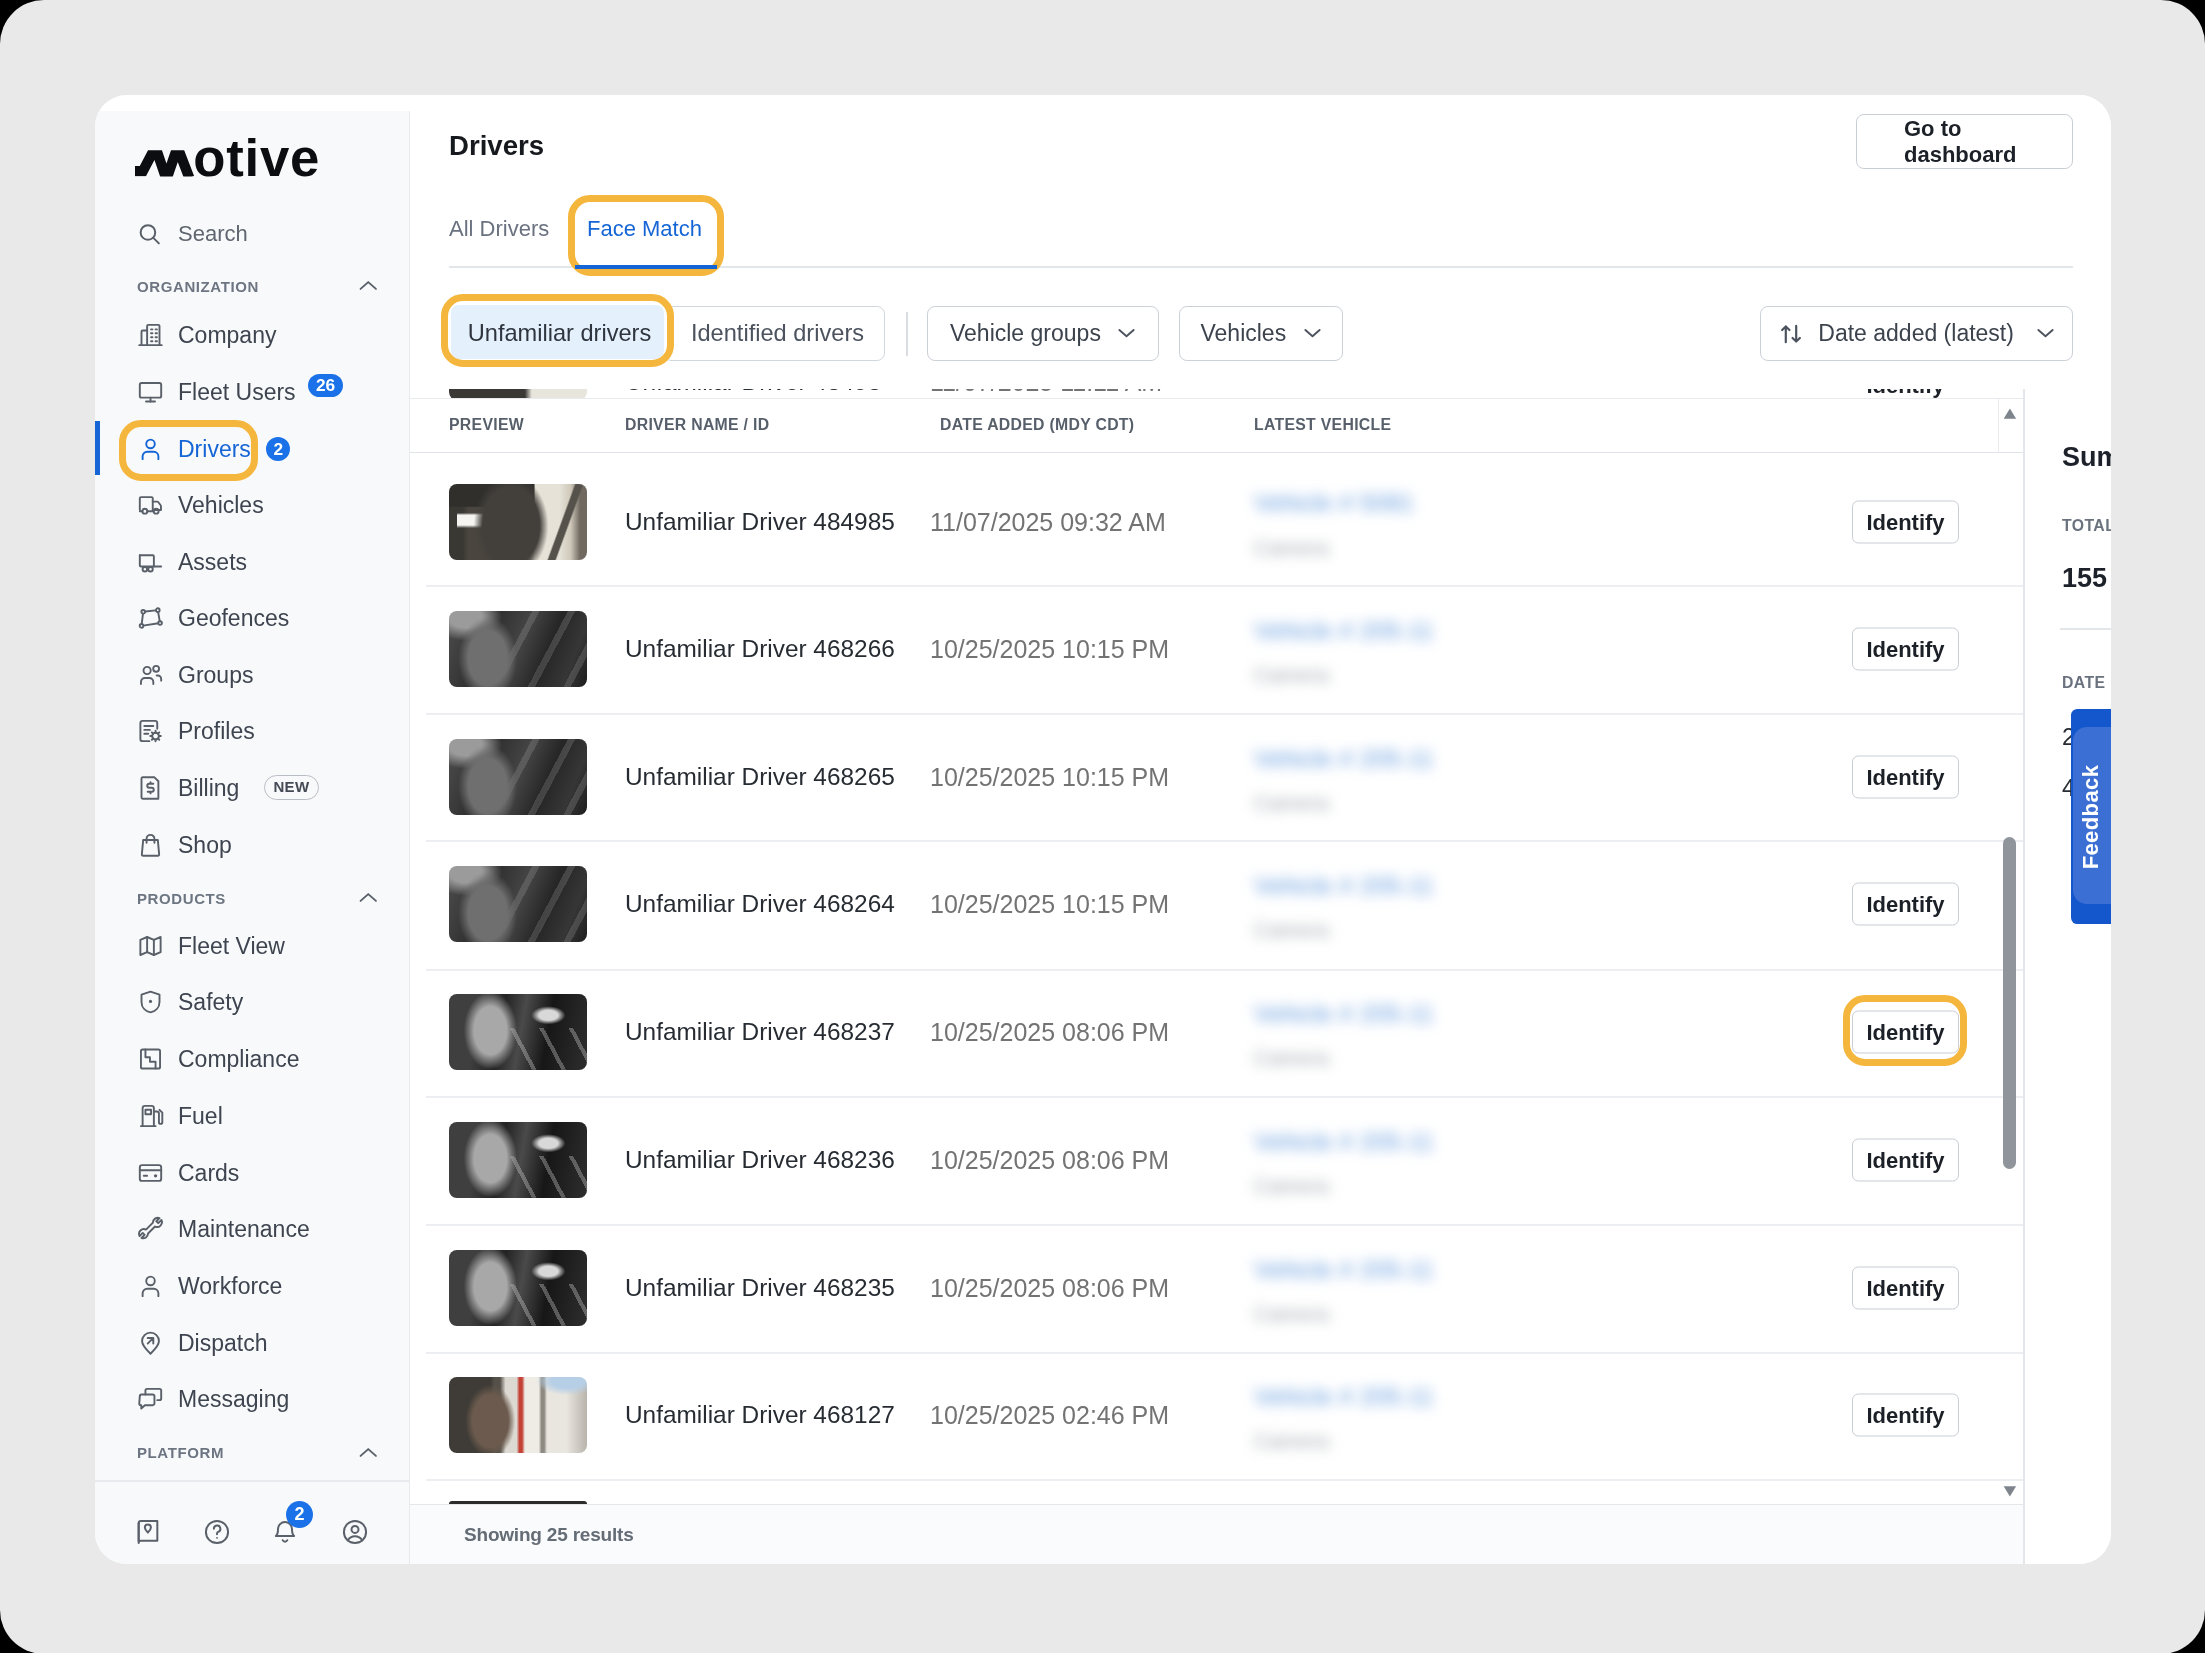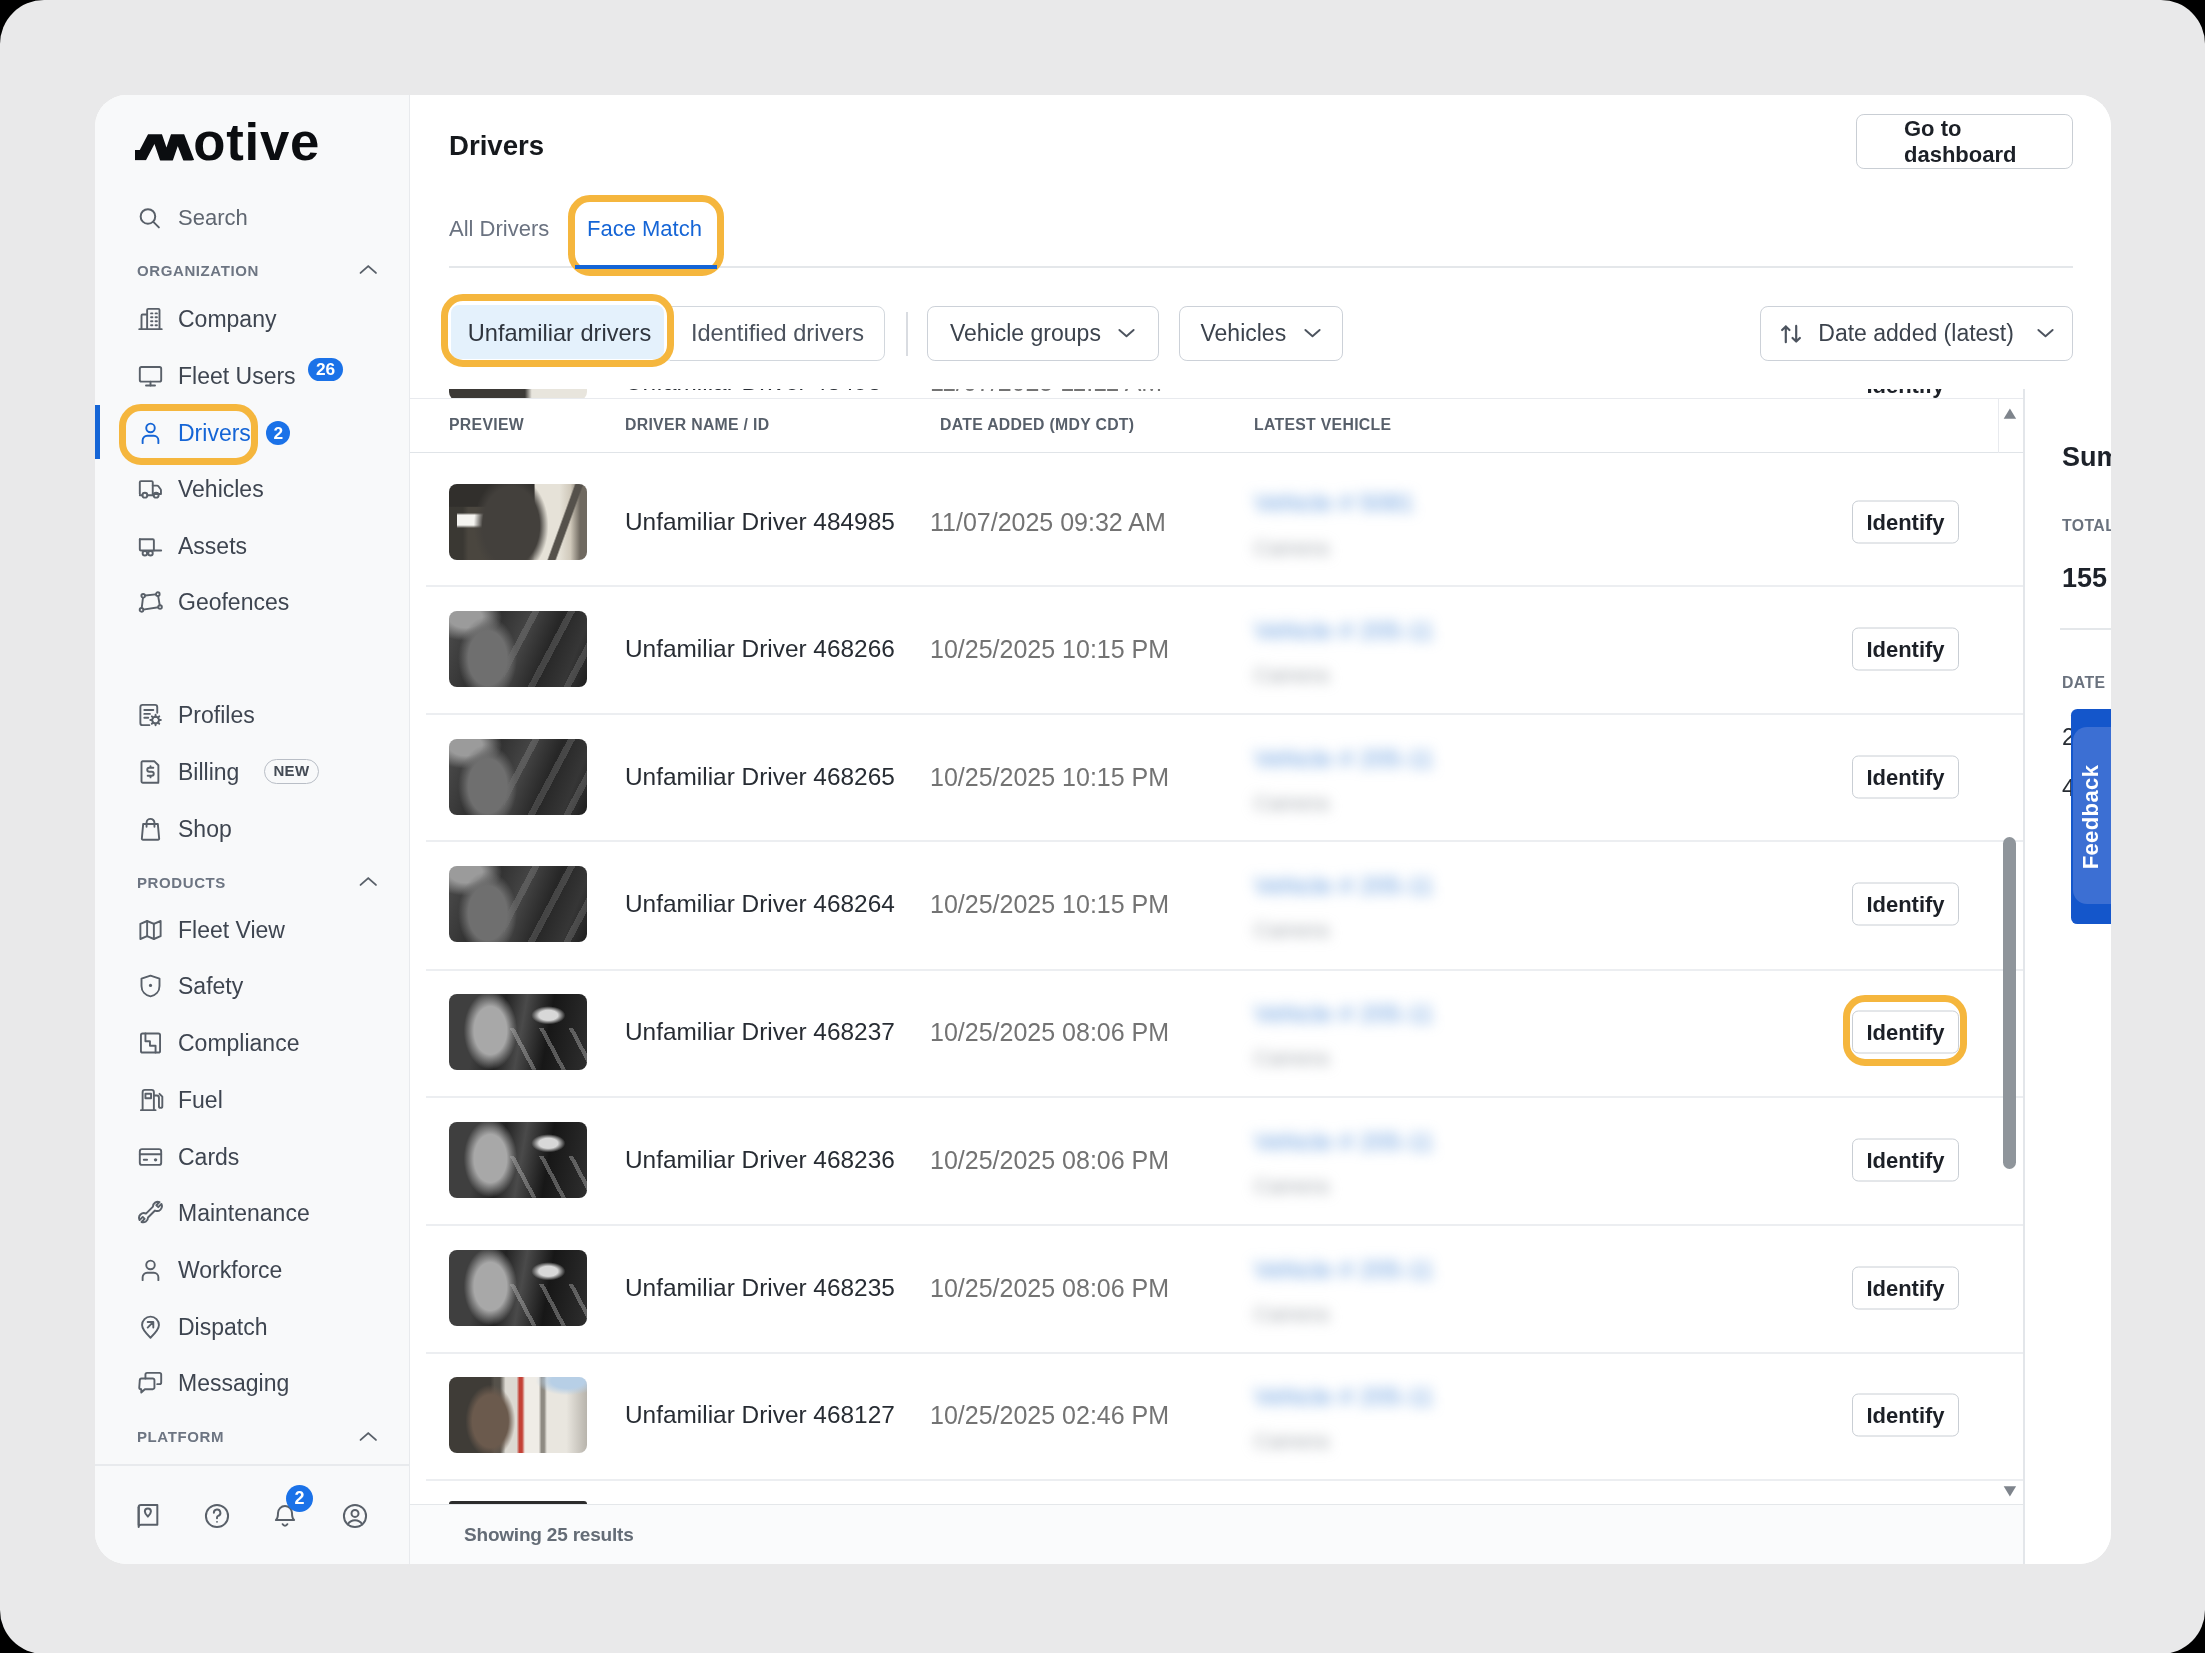--- a/index.html
+++ b/index.html
@@ -2,21 +2,21 @@
 <html style="font-size:12.6px"><head>
 <meta charset="utf-8">
 <style>
   * { margin:0; padding:0; box-sizing:border-box; }
   html,body { width:2205px; height:1654px; background:#000; overflow:hidden; }
   body { font-family:"Liberation Sans", sans-serif; }
   #page { position:absolute; left:0; top:0; width:2205px; height:1654px; background:#e9e9ea; border-radius:44px; overflow:hidden; }
   #card { position:absolute; left:95px; top:95px; width:2016px; height:1469px; background:#fff; border-radius:31.5px; overflow:hidden; }
   .abs { position:absolute; }
   
-  #sidebar { position:absolute; left:0; top:0; width:315px; height:1469px; background:#f8f9fa; border-right:0.8px solid #e8eaed; }
+  #sidebar { position:absolute; left:0; top:16px; width:315px; height:1469px; background:#f8f9fa; border-right:0.8px solid #e8eaed; }
   .sitem { position:absolute; left:0; width:315px; height:57px; }
   .sitem .ic { position:absolute; left:42px; top:50%; transform:translateY(-50%); width:27px; height:27px; }
   .sitem .tx { position:absolute; left:83px; top:50%; transform:translateY(-50%); font-size:23px; color:#3e4550; white-space:nowrap; }
   .shead { position:absolute; left:42px; font-size:15px; font-weight:700; color:#6d7582; letter-spacing:0.6px; }
   .chevup { position:absolute; width:20.5px; height:11px; }
   svg.icon { stroke:#596069; fill:none; stroke-width:1.7; stroke-linecap:round; stroke-linejoin:round; }
   .sitem svg.ic { width:27px; height:27px; }
   svg.chevup { width:20.5px; height:11px; }
   svg.chevdn { width:19px; height:10.2px; }
   .badgepill { position:absolute; background:#1b72e8; color:#fff; font-weight:700; text-align:center; }
@@ -120,20 +120,29 @@
       </div>
       <div class="sitem" style="top:478px;">
         <svg class="icon ic" viewBox="0 0 24 24">
             <path d="M5.5 6.5 L18.5 5 L20.5 16.5 L4 19 Z"></path>
             <circle cx="5.5" cy="6.5" r="1.6" fill="#f8f9fa"></circle>
             <circle cx="18.5" cy="5" r="1.6" fill="#f8f9fa"></circle>
             <circle cx="20.5" cy="16.5" r="1.6" fill="#f8f9fa"></circle>
             <circle cx="4" cy="19" r="1.6" fill="#f8f9fa"></circle>
           </svg>
         <div class="tx">Geofences</div>
+      </div>
+      <div class="sitem" style="top:535px;">
+        <svg class="icon ic" viewBox="0 0 24 24">
+            <circle cx="9" cy="8" r="3.2"></circle>
+            <path d="M3.5 20 v-1.8 a3.5 3.5 0 0 1 3.5-3.5 h4 a3.5 3.5 0 0 1 3.5 3.5 V20"></path>
+            <circle cx="17" cy="6.5" r="2.6"></circle>
+            <path d="M17.5 12.5 h1 a3 3 0 0 1 3 3 V17"></path>
+          </svg>
+        <div class="tx">Groups</div>
       </div>
       <div class="sitem" style="top:591px;">
         <svg class="icon ic" viewBox="0 0 24 24">
             <path d="M18 10 V5 a2 2 0 0 0 -2-2 H5 a2 2 0 0 0 -2 2 v14 a2 2 0 0 0 2 2 h6"></path>
             <path d="M6.5 7.5 h8 M6.5 11 h5 M6.5 14.5 h3.5"></path>
             <circle cx="16.5" cy="16.5" r="3"></circle>
             <path d="M16.5 11.8 v1.7 M16.5 19.5 v1.7 M21.2 16.5 h-1.7 M13.5 16.5 h-1.7 M19.8 13.2 l-1.2 1.2 M14.4 18.6 l-1.2 1.2 M19.8 19.8 l-1.2 -1.2 M14.4 14.4 l-1.2 -1.2"></path>
           </svg>
         <div class="tx">Profiles</div>
       </div>

